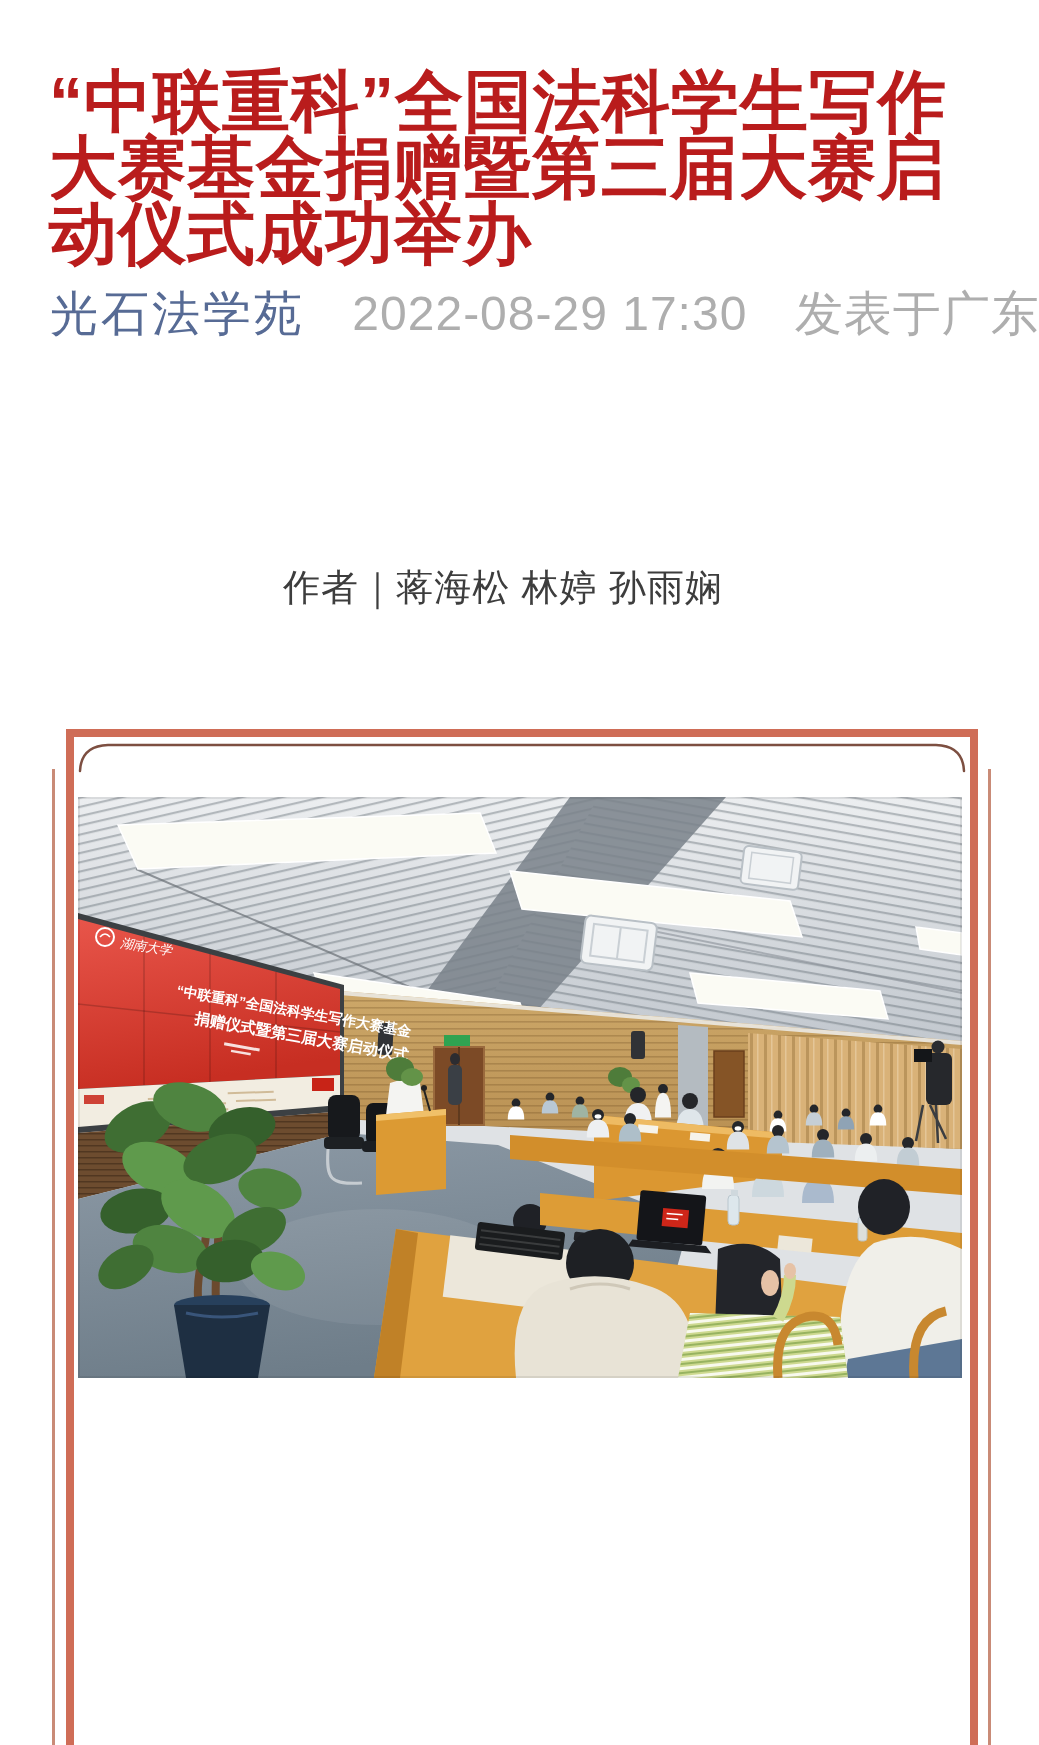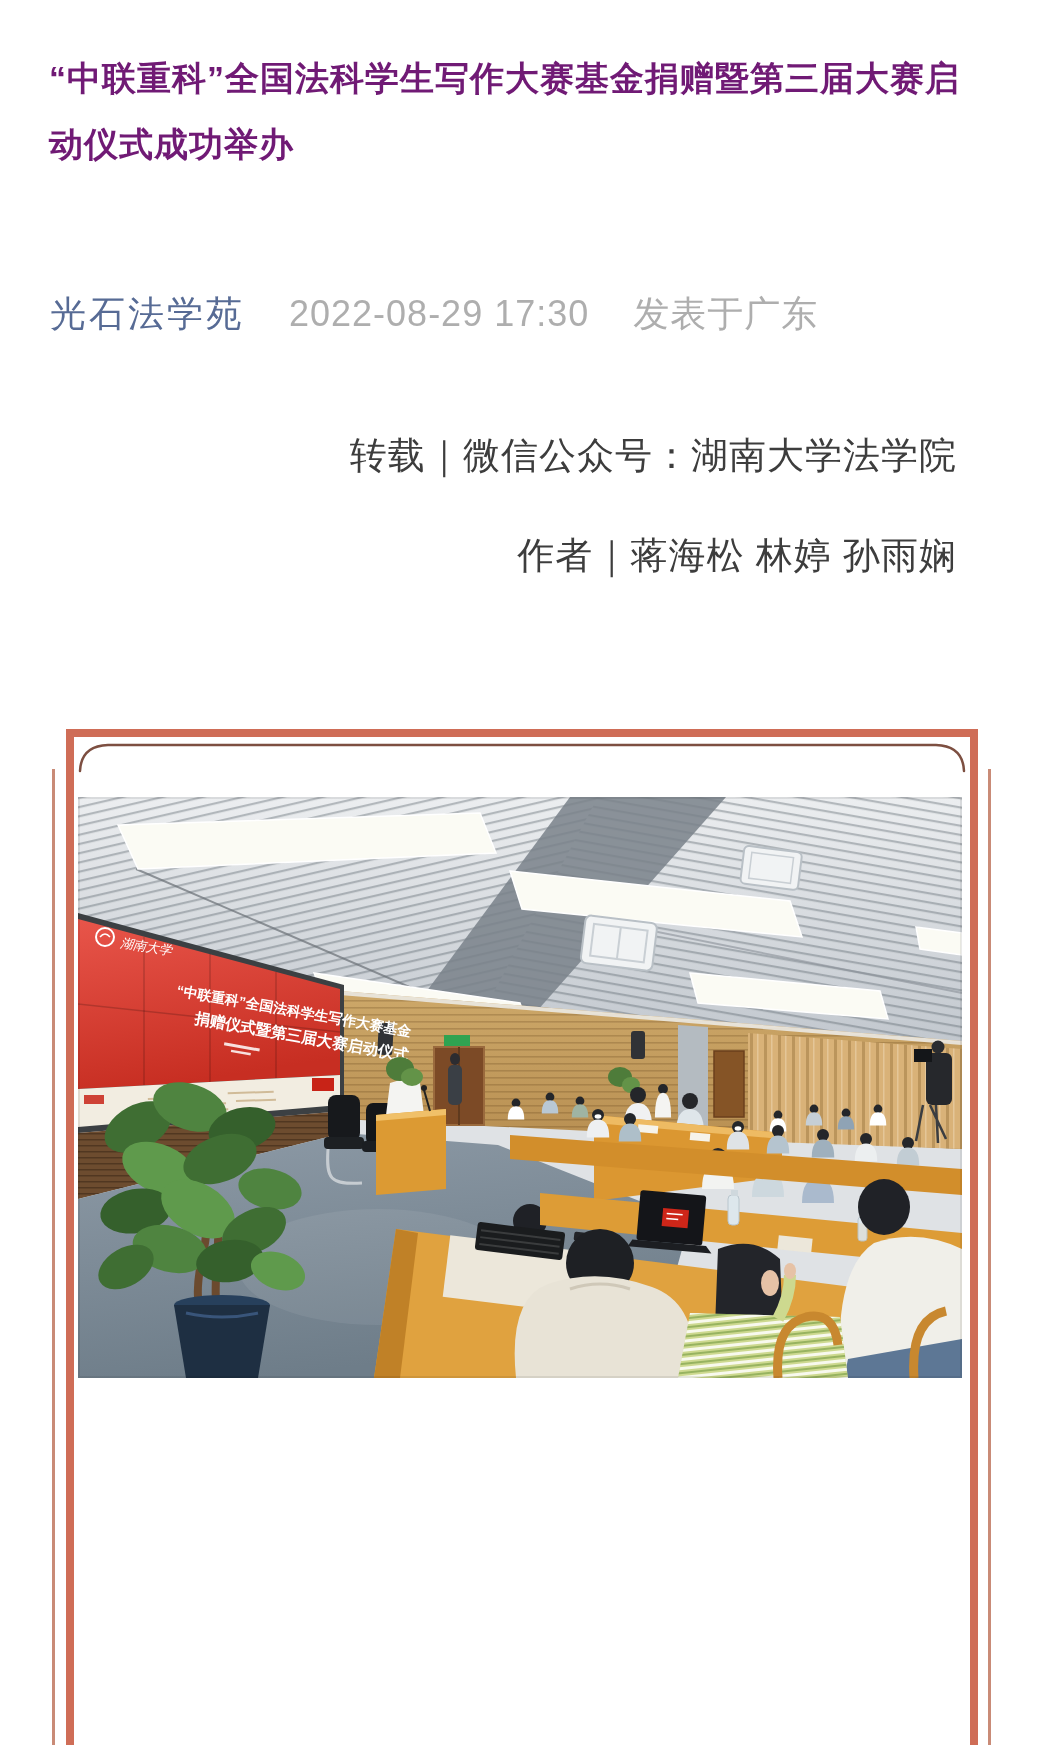--- a/index.html
+++ b/index.html
@@ -1,26 +1,26 @@
 <!DOCTYPE html>
 <html><head>
 <meta charset="utf-8">
 <style>
   html,body{margin:0;padding:0;background:#ffffff;}
   .page{position:relative;width:1039px;height:1745px;background:#ffffff;overflow:hidden;
         font-family:"Liberation Sans","DejaVu Sans",sans-serif;}
-  .title{position:absolute;left:49px;top:22px;width:926px;font-size:34px;line-height:66px;
-         font-weight:700;color:#701a75;letter-spacing:1px;}
-  .byline{position:absolute;left:50px;top:292px;font-size:36px;line-height:44px;white-space:nowrap;}
+  .title{position:absolute;left:49px;top:22px;width:926px;font-size:68px;line-height:66px;
+         font-weight:700;color:#b91c1c;letter-spacing:1px;}
+  .byline{position:absolute;left:50px;top:292px;font-size:48px;line-height:44px;white-space:nowrap;}
   .account{color:#576b95;letter-spacing:3px;cursor:pointer;}
   .meta{color:#aeaeae;margin-left:34px;letter-spacing:1px;}
   .credit{position:absolute;left:49px;width:908px;text-align:right;color:#3d3d3d;
           font-size:37px;line-height:44px;letter-spacing:1px;}
   .credit.reprint{top:434px;}
-  .credit.author{top:534px;}
+  .credit.author{top:566px;text-align:center;}
   .frame-thick{position:absolute;left:66px;top:729px;width:912px;height:1100px;
                border:8px solid #cf6d57;box-sizing:border-box;}
   .thin-line{position:absolute;top:769px;height:976px;width:3px;background:#c98b77;}
   .thin-left{left:52px;}
   .thin-right{left:988px;}
   .ornament{position:absolute;left:74px;top:735px;width:896px;height:42px;}
   .photo{position:absolute;left:78px;top:797px;width:884px;height:581px;overflow:hidden;
          background:#dfe2e5;cursor:pointer;}
   .photo svg{display:block;width:100%;height:100%;}
   .para{position:absolute;left:95px;top:1483px;width:858px;font-size:40px;line-height:71px;
@@ -32,21 +32,20 @@
 <div class="page">
 
   <h1 class="title">“中联重科”全国法科学生写作大赛基金捐赠暨第三届大赛启动仪式成功举办</h1>
 
   <div class="byline">
     <span class="account">光石法学苑</span>
     <span class="meta">2022-08-29 17:30</span>
     <span class="meta">发表于广东</span>
   </div>
 
-  <div class="credit reprint">转载｜微信公众号：湖南大学法学院</div>
   <div class="credit author">作者｜蒋海松 林婷 孙雨娴</div>
 
   <div class="frame-thick"></div>
   <div class="thin-line thin-left"></div>
   <div class="thin-line thin-right"></div>
   <svg class="ornament" viewBox="0 0 896 42">
     <path d="M6,36 Q7,11 34,10 L862,10 Q889,11 890,36" fill="none" stroke="#7d4f41" stroke-width="2.5" stroke-linecap="round"></path>
   </svg>
 
   <div class="photo">

